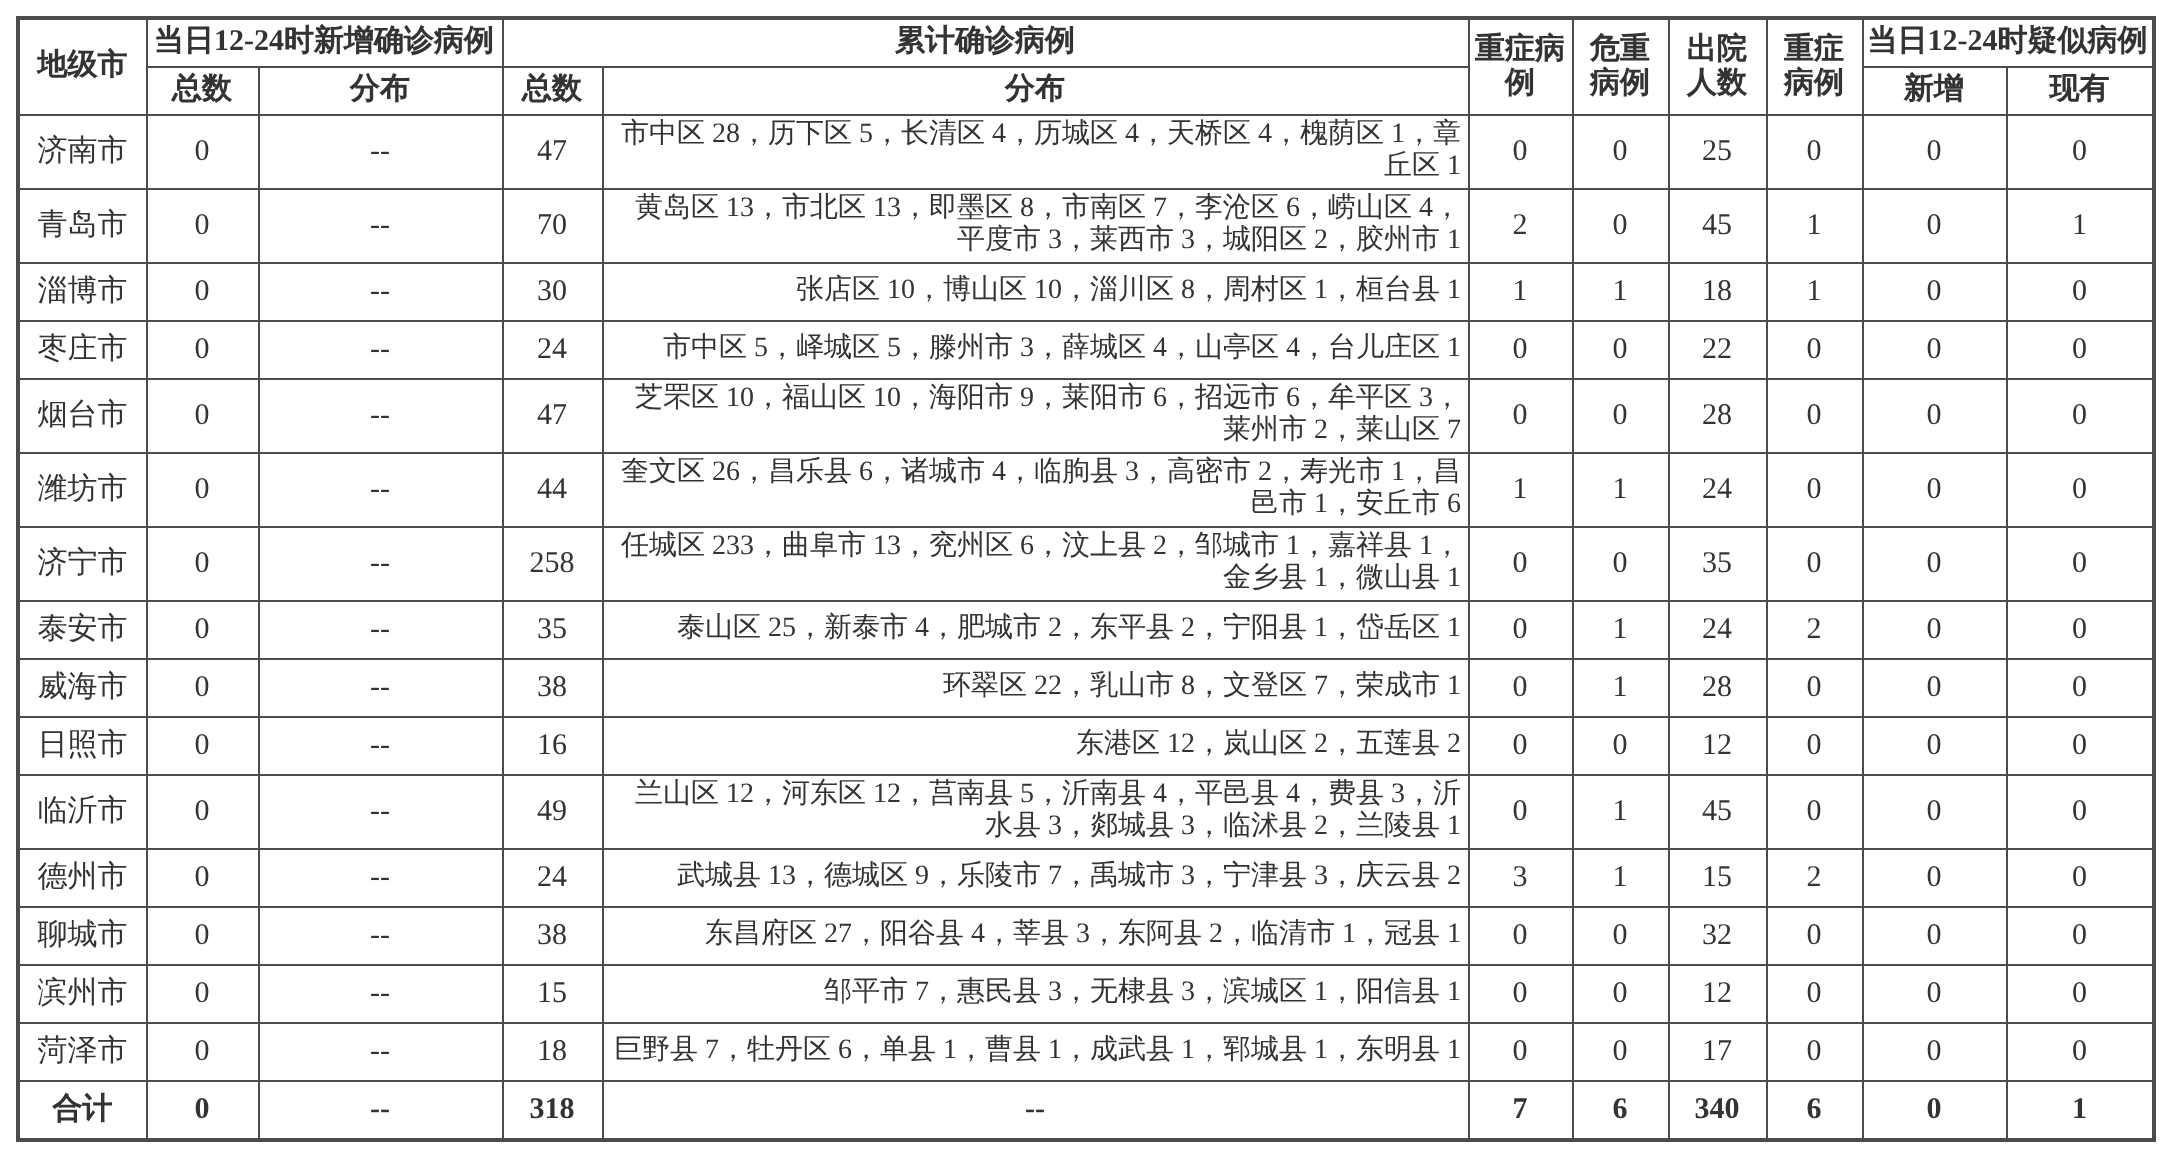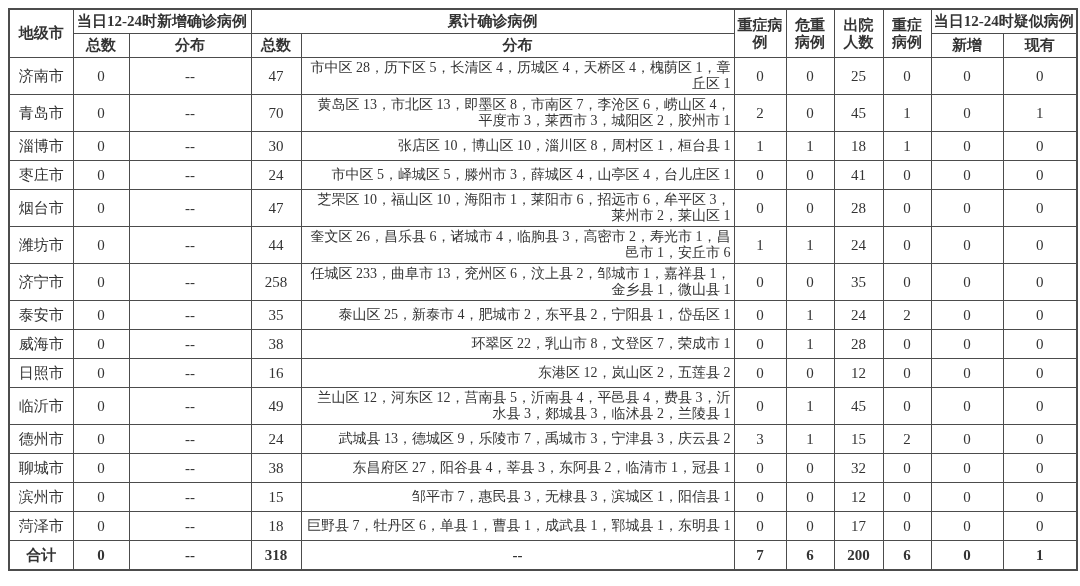--- a/index.html
+++ b/index.html
@@ -143,31 +143,31 @@
     <td>0</td>
   </tr>
         <tr>
     <td>枣庄市</td>
     <td>0</td>
     <td>--</td>
     <td>24</td>
     <td class="dist">市中区 5，峄城区 5，滕州市 3，薛城区 4，山亭区 4，台儿庄区 1</td>
     <td>0</td>
     <td>0</td>
-    <td>41</td>
+    <td>22</td>
     <td>0</td>
     <td>0</td>
     <td>0</td>
   </tr>
         <tr>
     <td>烟台市</td>
     <td>0</td>
     <td>--</td>
     <td>47</td>
-    <td class="dist">芝罘区 10，福山区 10，海阳市 1，莱阳市 6，招远市 6，牟平区 3，莱州市 2，莱山区 1</td>
+    <td class="dist">芝罘区 10，福山区 10，海阳市 9，莱阳市 6，招远市 6，牟平区 3，莱州市 2，莱山区 7</td>
     <td>0</td>
     <td>0</td>
     <td>28</td>
     <td>0</td>
     <td>0</td>
     <td>0</td>
   </tr>
         <tr>
     <td>潍坊市</td>
     <td>0</td>
@@ -299,20 +299,20 @@
     <td>0</td>
   </tr>
         <tr class="total-row">
         <td>合计</td>
         <td>0</td>
         <td>--</td>
         <td>318</td>
         <td>--</td>
         <td>7</td>
         <td>6</td>
-        <td>200</td>
+        <td>340</td>
         <td>6</td>
         <td>0</td>
         <td>1</td>
       </tr>
     </tbody>
   </table>
 </div>
 
 </body></html>

